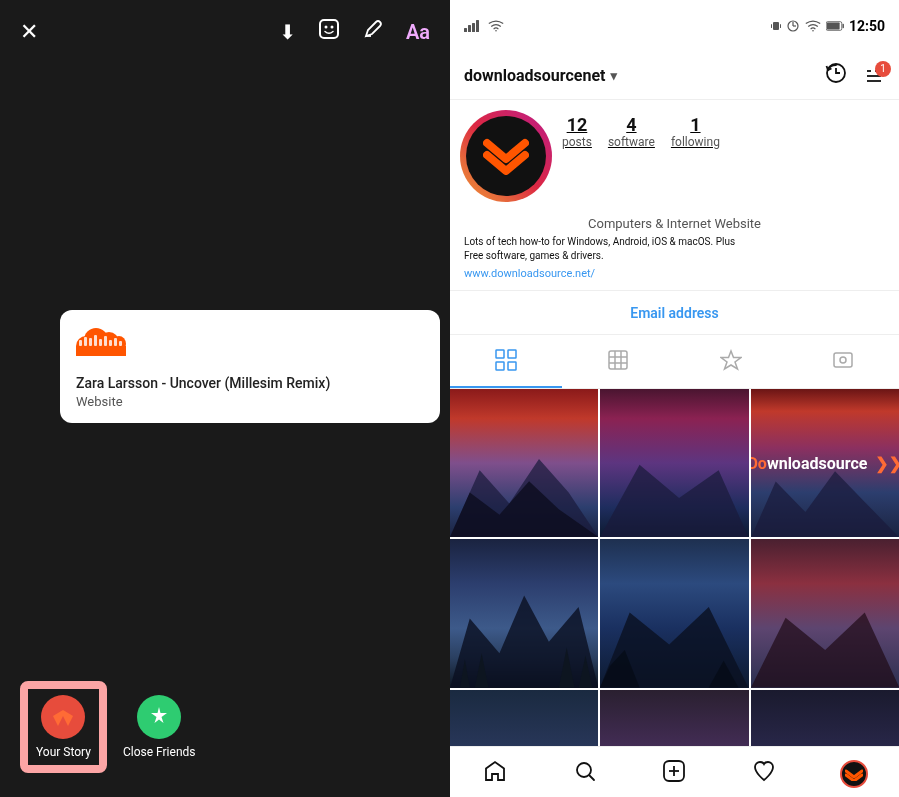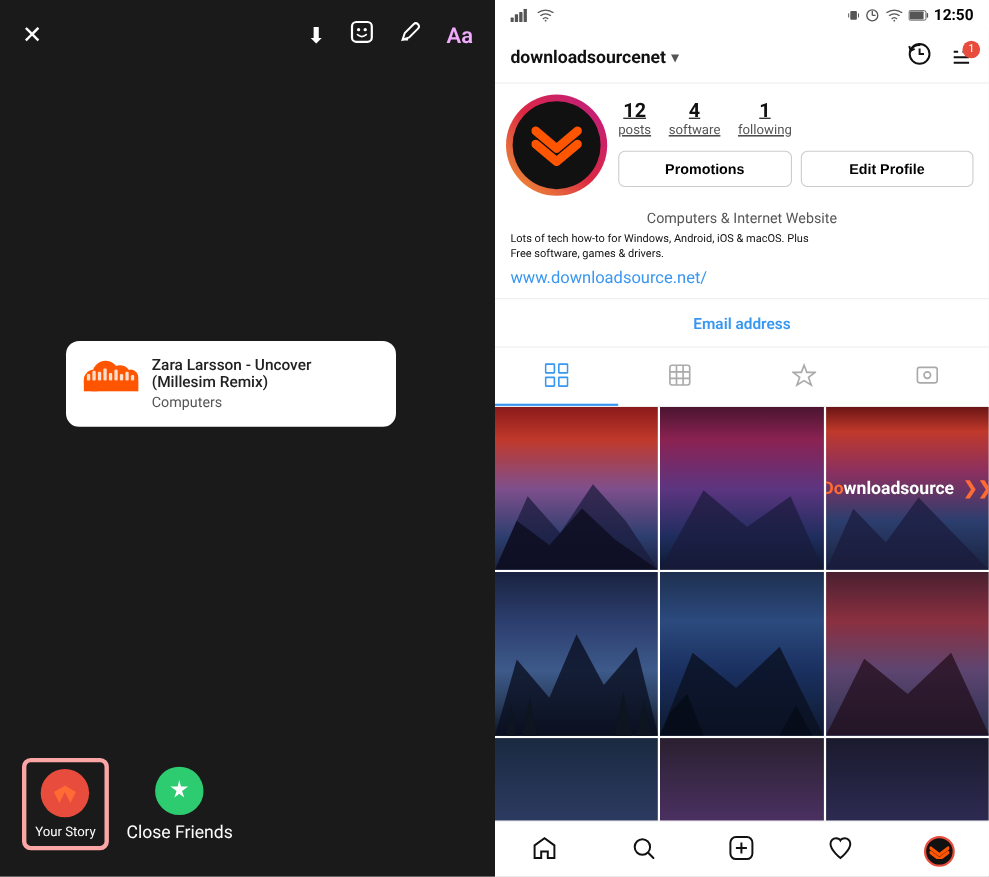--- a/index.html
+++ b/index.html
@@ -55,21 +55,22 @@
     .soundcloud-card {
       position: absolute;
       top: 310px;
       left: 60px;
       background: #fff;
       border-radius: 12px;
       padding: 14px 16px;
       display: flex;
       align-items: flex-start;
       gap: 12px;
-      width: 300px;
+      width: 380px;
+      flex-direction: column;
     }
 
     .soundcloud-info {
       display: flex;
       flex-direction: column;
     }
 
     .soundcloud-title {
       font-size: 14px;
       font-weight: 500;
@@ -92,21 +93,21 @@
       align-items: center;
       gap: 16px;
     }
 
     .your-story-btn {
       display: flex;
       flex-direction: column;
       align-items: center;
       gap: 6px;
       cursor: pointer;
-      border: 4px solid #fca5a5;
+      border: 8px solid #fca5a5;
       border-radius: 8px;
       padding: 6px 8px;
     }
 
     .your-story-avatar {
       width: 44px;
       height: 44px;
       border-radius: 50%;
       background: #e74c3c;
       display: flex;
@@ -132,21 +133,21 @@
       height: 44px;
       border-radius: 50%;
       background: #2ecc71;
       display: flex;
       align-items: center;
       justify-content: center;
     }
 
     .close-friends-label {
       color: #fff;
-      font-size: 16px;
+      font-size: 12px;
     }
 
     .send-to-btn {
       margin-left: auto;
       background: #fff;
       border: none;
       border-radius: 24px;
       padding: 14px 28px;
       font-size: 16px;
       font-weight: 500;
@@ -163,21 +164,21 @@
       background: #fff;
       display: flex;
       flex-direction: column;
       overflow: hidden;
     }
 
     .status-bar {
       background: #fff;
       display: flex;
       align-items: center;
-      padding: 6px 14px;
+      padding: 18px 14px;
       font-size: 13px;
     }
 
     .status-left {
       display: flex;
       align-items: center;
       gap: 6px;
       flex: 1;
     }
 
@@ -324,21 +325,21 @@
     }
 
     .bio-text {
       font-size: 10px;
       color: #111;
       margin-bottom: 4px;
       line-height: 1.4;
     }
 
     .bio-link {
-      font-size: 15px;
+      font-size: 11px;
       color: #3897f0;
       cursor: pointer;
     }
 
     .email-section {
       text-align: center;
       padding: 12px;
       border-top: 1px solid #eee;
       border-bottom: 1px solid #eee;
       margin-bottom: 4px;
@@ -477,21 +478,21 @@
         <rect x="18" y="11" width="3" height="11" rx="1" fill="white" opacity="0.8"></rect>
         <rect x="23" y="15" width="3" height="7" rx="1" fill="white" opacity="0.8"></rect>
         <rect x="28" y="12" width="3" height="10" rx="1" fill="white" opacity="0.8"></rect>
         <rect x="33" y="16" width="3" height="6" rx="1" fill="white" opacity="0.8"></rect>
         <rect x="38" y="14" width="3" height="8" rx="1" fill="white" opacity="0.8"></rect>
         <rect x="43" y="17" width="3" height="5" rx="1" fill="white" opacity="0.8"></rect>
       </svg>
     </div>
     <div class="soundcloud-info">
       <span class="soundcloud-title">Zara Larsson - Uncover (Millesim Remix)</span>
-      <span class="soundcloud-artist">Computers</span>
+      <span class="soundcloud-artist">Website</span>
     </div>
   </div>
 
   <div class="left-bottom">
 
     <div class="your-story-btn">
       <div class="your-story-avatar">
         <svg width="28" height="22" viewBox="0 0 28 22" fill="none">
           <path d="M4 18 L14 4 L24 18" fill="#e74c3c"></path>
           <path d="M4 10 L14 4 L24 10 L18 22 L10 22 Z" fill="#ff6b35"></path>
@@ -604,24 +605,20 @@
         </div>
         <div class="stat-item">
           <span class="stat-number">4</span>
           <span class="stat-label">software</span>
         </div>
         <div class="stat-item">
           <span class="stat-number">1</span>
           <span class="stat-label">following</span>
         </div>
       </div>
-      <div class="action-buttons">
-        <button class="promotions-btn">Promotions</button>
-        <button class="edit-profile-btn">Edit Profile</button>
-      </div>
     </div>
   </div>
 
   <div class="bio-section">
     <div class="bio-category">Computers &amp; Internet Website</div>
     <div class="bio-text">Lots of tech how-to for Windows, Android, iOS &amp; macOS. Plus<br>Free software, games &amp; drivers.</div>
     <div class="bio-link">www.downloadsource.net/</div>
   </div>
 
   <div class="email-section">

